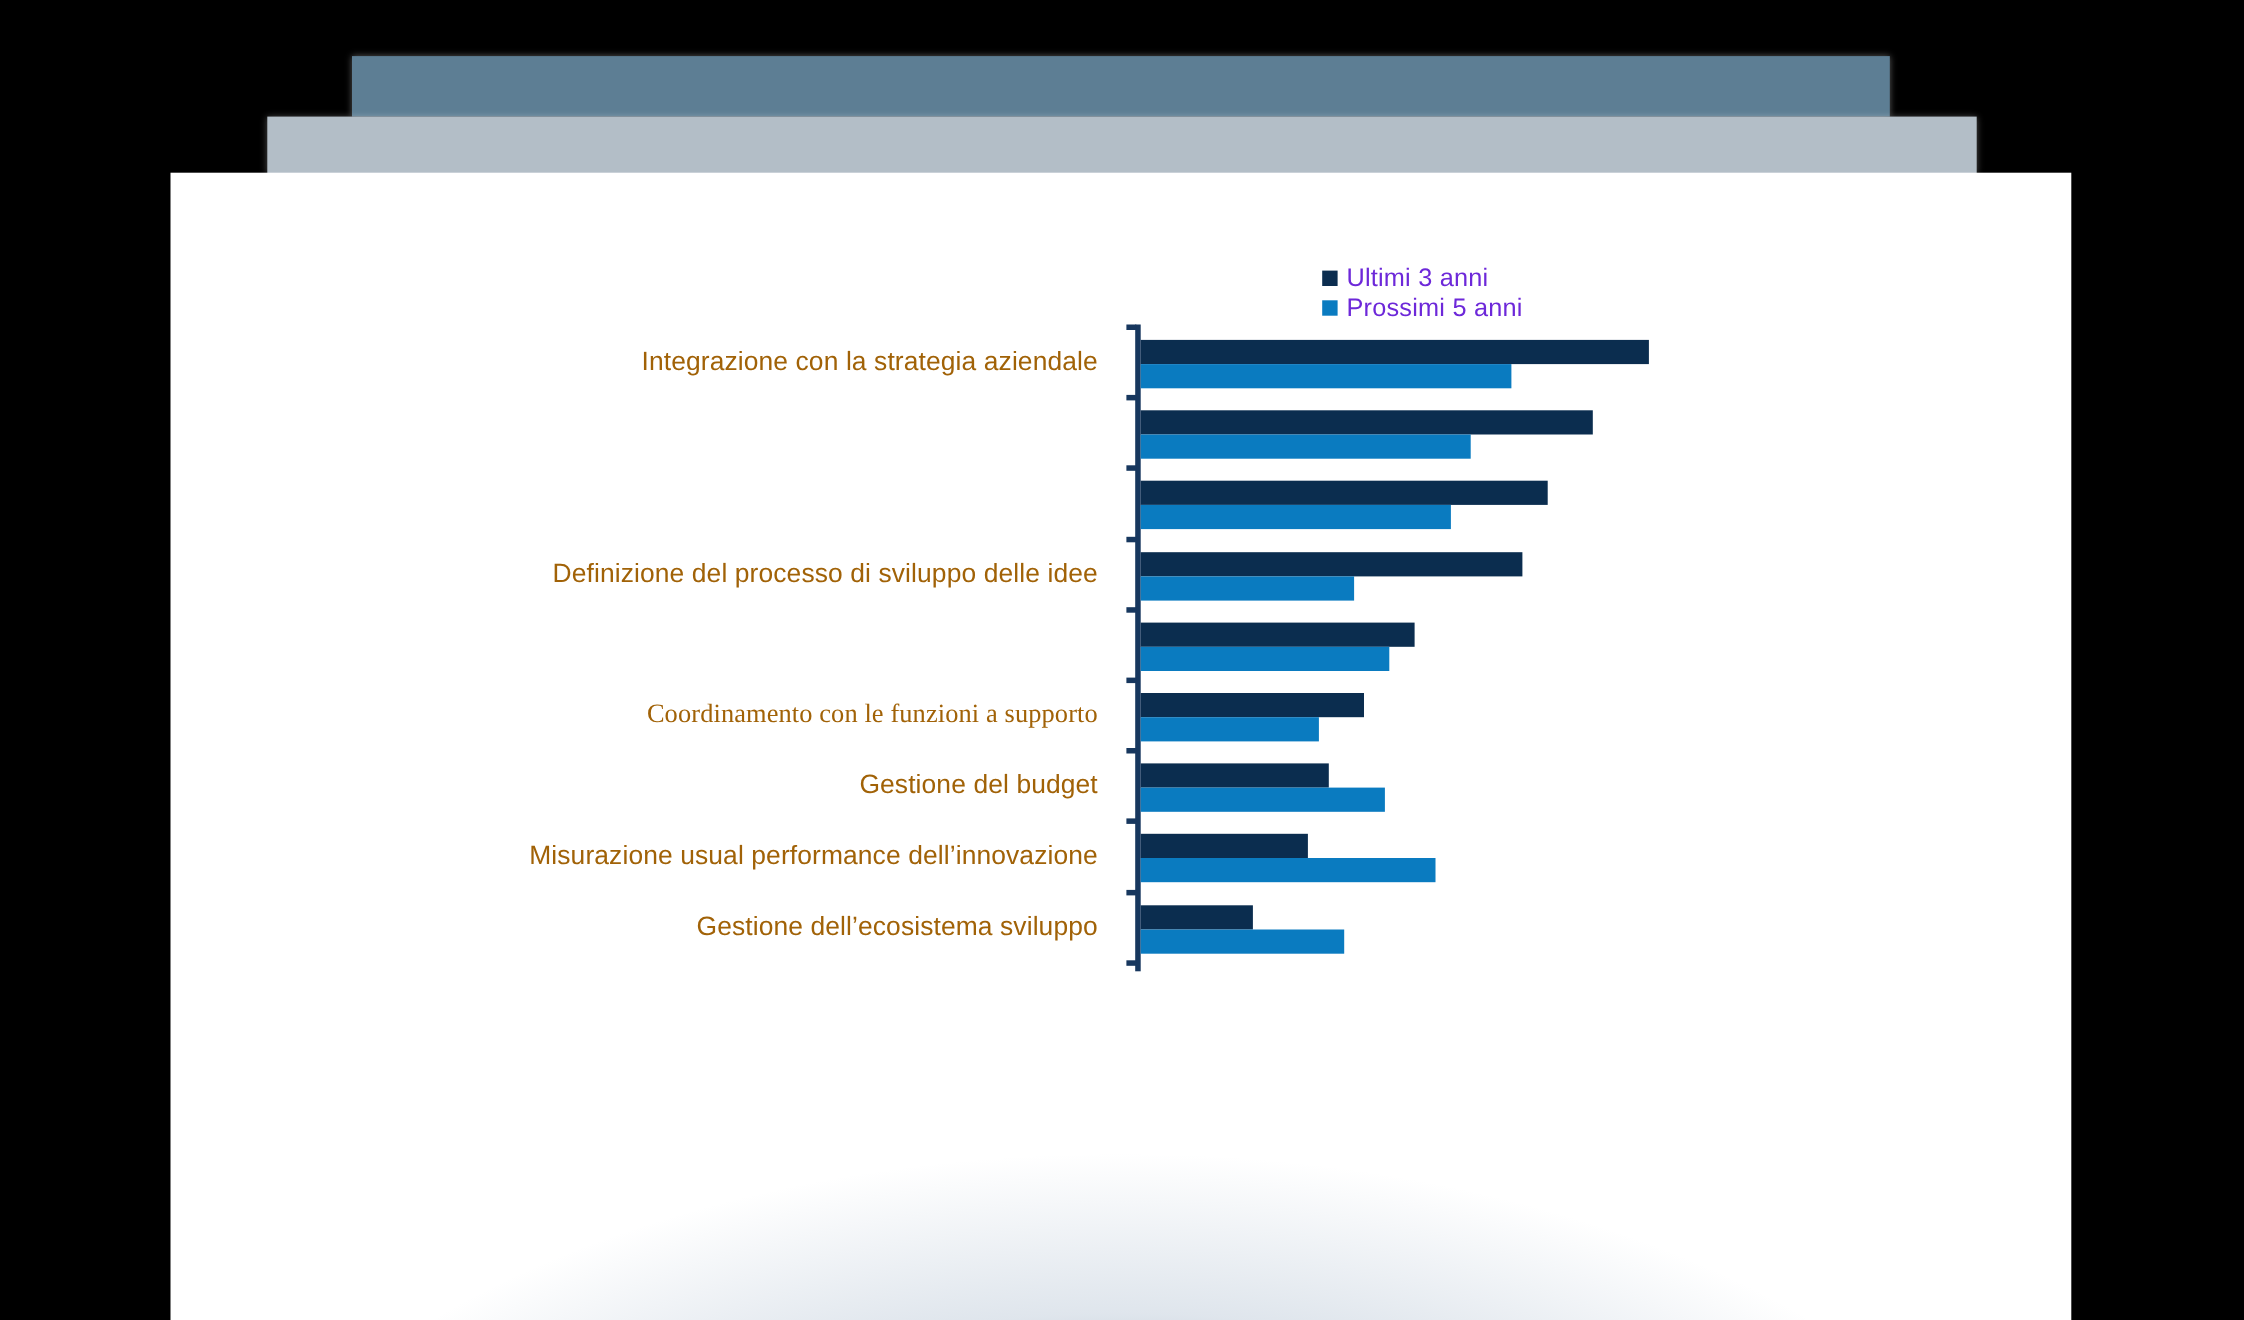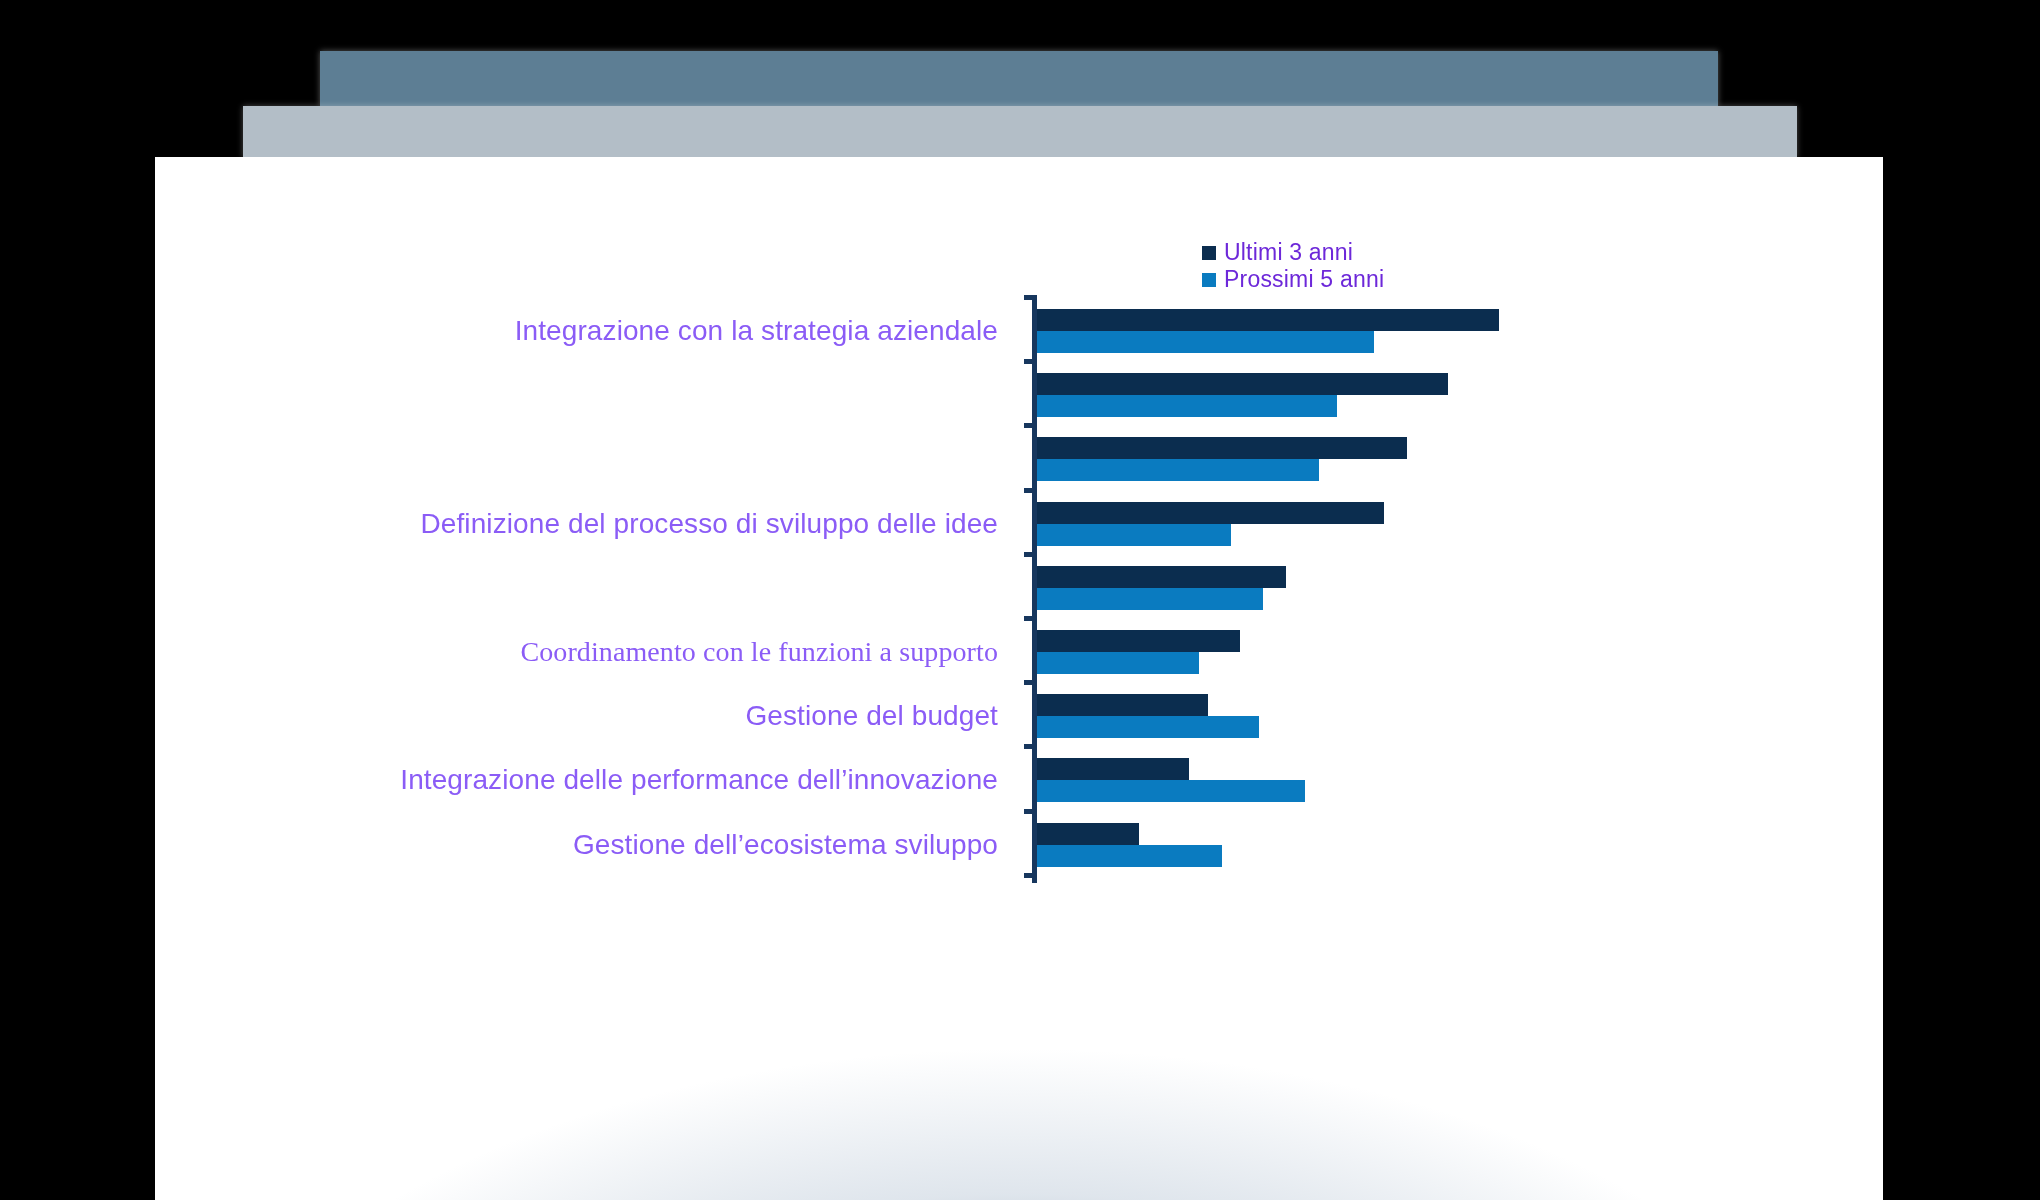--- a/index.html
+++ b/index.html
@@ -116,22 +116,22 @@
   .cat-group {
     position: absolute;
     left: 0px;
     width: 1728px;
     height: 64px;
   }
   .cat-label {
     position: absolute;
     right: 885px;
     top: 14px;
-    font-size: 28px;
-    color: #8b5cf6;
+    font-size: 24px;
+    color: #a16207;
     white-space: nowrap;
     letter-spacing: 0.1px;
   }
   .bar {
     position: absolute;
     left: 882px;
     height: 22px;
   }
   .bar-dark { top: 8px; }
   .bar-light { top: 30px; }
@@ -185,21 +185,21 @@
             <div class="cat-label">Coordinamento con le funzioni a supporto</div>
             <div class="bar bar-dark" style="width: 203.28px; background: rgb(11, 45, 79);"></div>
             <div class="bar bar-light" style="width: 161.7px; background: rgb(10, 123, 192);"></div>
           </div>
           <div class="cat-group" style="top: 391.2px;">
             <div class="cat-label">Gestione del budget</div>
             <div class="bar bar-dark" style="width: 170.94px; background: rgb(11, 45, 79);"></div>
             <div class="bar bar-light" style="width: 221.76px; background: rgb(10, 123, 192);"></div>
           </div>
           <div class="cat-group" style="top: 455.4px;">
-            <div class="cat-label">Integrazione delle performance dell’innovazione</div>
+            <div class="cat-label">Misurazione usual performance dell’innovazione</div>
             <div class="bar bar-dark" style="width: 152.46px; background: rgb(11, 45, 79);"></div>
             <div class="bar bar-light" style="width: 267.96px; background: rgb(10, 123, 192);"></div>
           </div>
           <div class="cat-group" style="top: 519.6px;">
             <div class="cat-label">Gestione dell’ecosistema sviluppo</div>
             <div class="bar bar-dark" style="width: 101.64px; background: rgb(11, 45, 79);"></div>
             <div class="bar bar-light" style="width: 184.8px; background: rgb(10, 123, 192);"></div>
           </div>
         </div>
       <div id="ticks">

